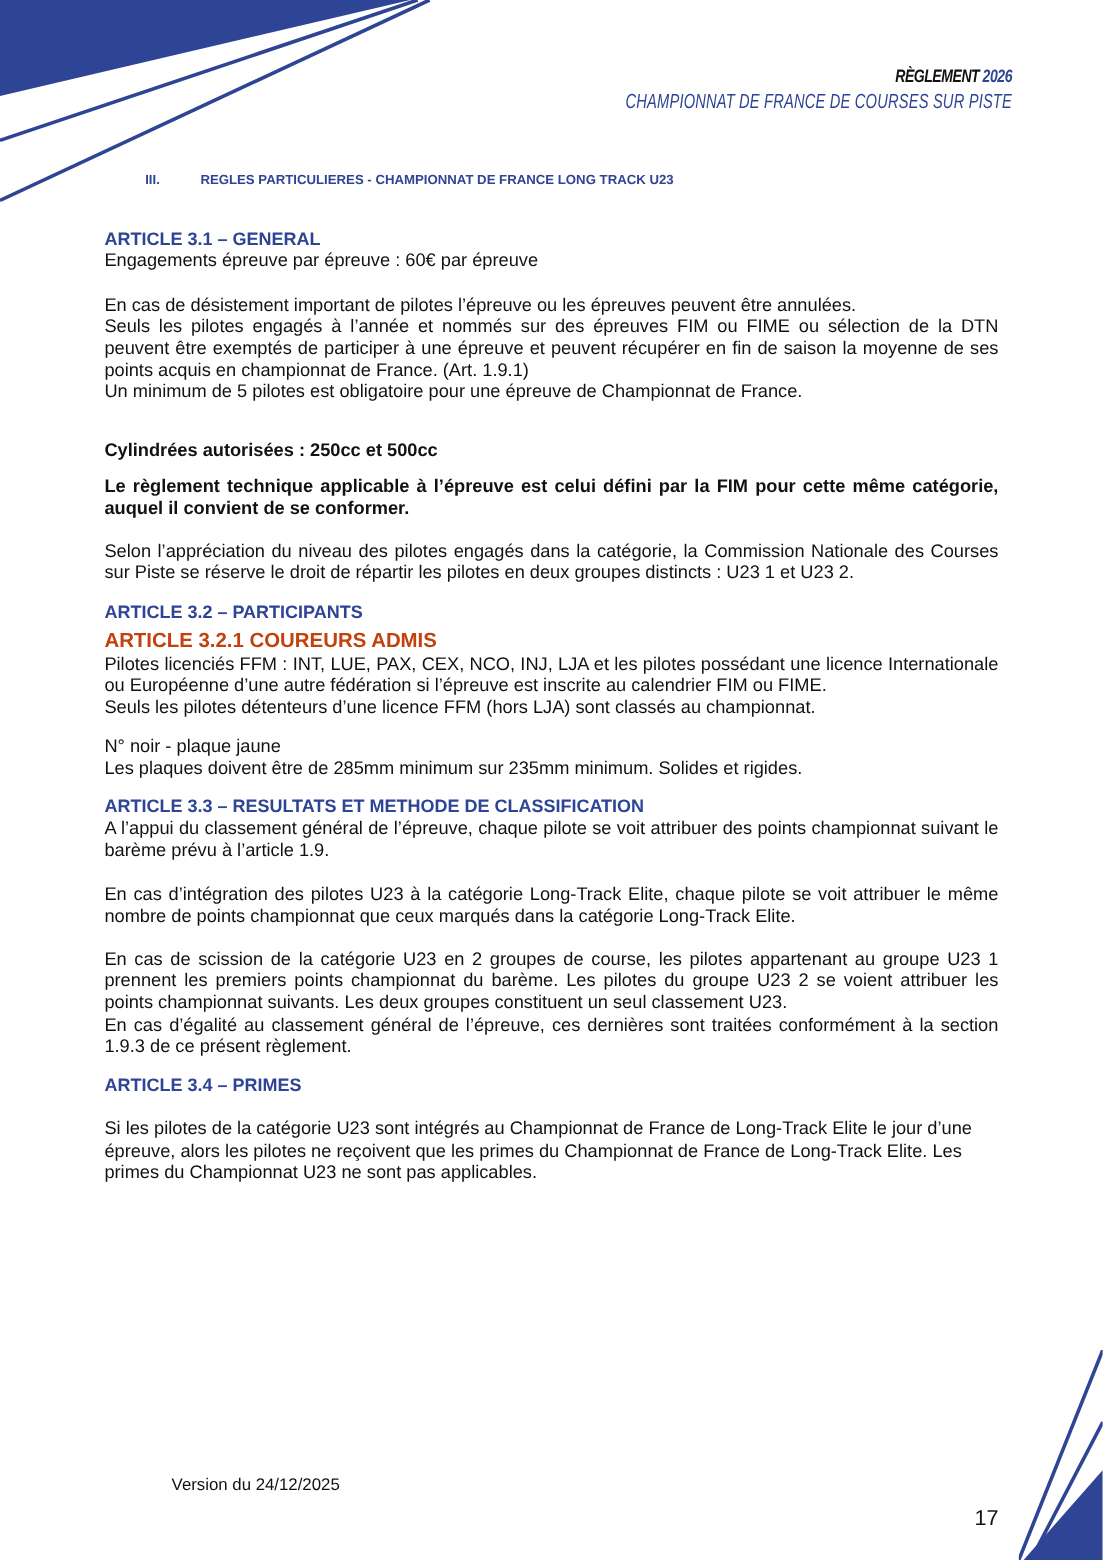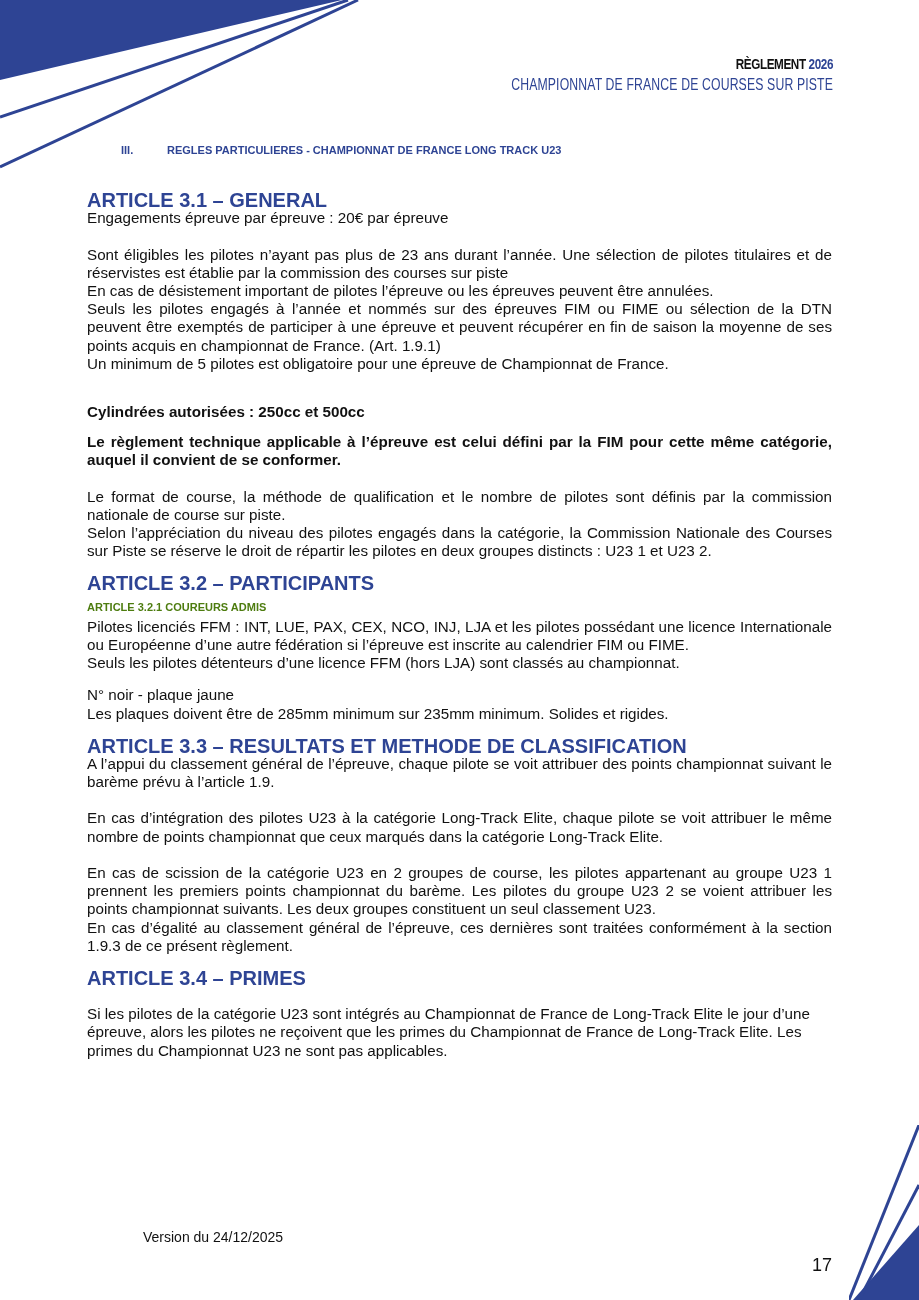--- a/index.html
+++ b/index.html
@@ -1,32 +1,32 @@
 <!DOCTYPE html>
 <html><head>
   <meta charset="utf-8">
   <style>
     html, body { margin: 0; padding: 0; background: #ffffff; }
     body { width: 919px; height: 1300px; position: relative; overflow: hidden;
            font-family: "Liberation Sans", sans-serif; color: #111111; }
     .deco { position: absolute; }
     .deco-tl { left: 0; top: 0; width: 360px; height: 170px; }
     .deco-br { right: 0; bottom: 0; width: 70px; height: 175px; }
-    .header-brand { position: absolute; right: 86px; top: 55px; text-align: right;
-                    font-family: "Liberation Sans", sans-serif; }
+    .header-brand { position: absolute; right: 76px; top: 55px; text-align: right;
+                    font-family: "Liberation Sans", sans-serif; font-style: italic; }
     .brand-line1 { font-size: 15px; font-weight: bold; letter-spacing: -0.5px; transform: scaleX(0.78); transform-origin: right; display: block; }
     .brand-line1 .b1 { color: #111111; }
     .brand-line1 .b2 { color: #2e4494; }
     .brand-line2 { font-size: 17px; color: #2e4494; font-weight: normal; margin-top: 3px;
                    transform: scaleX(0.72); transform-origin: right; display: block; white-space: nowrap; letter-spacing: 0.2px; }
     .content { position: absolute; left: 87px; top: 141px; width: 745px; font-size: 15.2px; line-height: 18.2px; }
     .section-title { color: #2e4494; font-weight: bold; font-size: 11px; margin: 0 0 32px 34px; display: flex; }
     .section-title .num { width: 46px; }
-    .art-h { color: #2e4494; font-weight: bold; font-size: 20px; margin: 0; }
-    .sub-h { color: #4d7c0f; font-weight: bold; font-size: 11px; margin: 5px 0 2px 0; }
+    .art-h { color: #2e4494; font-weight: bold; font-size: 15px; margin: 0; }
+    .sub-h { color: #c2410c; font-weight: bold; font-size: 17px; margin: 5px 0 2px 0; }
     p { margin: 0; text-align: justify; }
     .bold { font-weight: bold; margin-top: 12px; }
     .gap { height: 18px; }
     .gap-s { height: 14px; }
     .footer-version { position: absolute; left: 115px; top: 1229px; font-size: 14px; color: #111111; margin-left: 28px; }
     .footer-page { position: absolute; left: 812px; top: 1255px; font-size: 18px; color: #111111; }
   </style>
 </head>
 <body>
 
@@ -48,31 +48,29 @@
 </div>
 
 <div class="content">
   <div class="section-title">
     <span class="num">III.</span>
     <span>REGLES PARTICULIERES - CHAMPIONNAT DE FRANCE LONG TRACK U23</span>
   </div>
 
   <div>
     <h3 class="art-h">ARTICLE 3.1 – GENERAL</h3>
-    <p>Engagements épreuve par épreuve :  20€ par épreuve</p>
+    <p>Engagements épreuve par épreuve :  60€ par épreuve</p>
     <div class="gap"></div>
-    <p>Sont éligibles les pilotes n’ayant pas plus de 23 ans durant l’année. Une sélection de pilotes titulaires et de réservistes est établie par la commission des courses sur piste</p>
     <p>En cas de désistement important de pilotes l’épreuve ou les épreuves peuvent être annulées.</p>
     <p>Seuls les pilotes engagés à l’année et nommés sur des épreuves FIM ou FIME ou sélection de la DTN peuvent être exemptés de participer à une épreuve et peuvent récupérer en fin de saison la moyenne de ses points acquis en championnat de France. (Art. 1.9.1)</p>
     <p>Un minimum de 5 pilotes est obligatoire pour une épreuve de Championnat de France.</p>
     <div class="gap"></div>
     <p class="bold">Cylindrées autorisées : 250cc et 500cc</p>
     <p class="bold">Le règlement technique applicable à l’épreuve est celui défini par la FIM pour cette même catégorie, auquel il convient de se conformer.</p>
     <div class="gap"></div>
-    <p>Le format de course, la méthode de qualification et le nombre de pilotes sont définis par la commission nationale de course sur piste.</p>
     <p>Selon l’appréciation du niveau des pilotes engagés dans la catégorie, la Commission Nationale des Courses sur Piste se réserve le droit de répartir les pilotes en deux groupes distincts : U23 1 et U23 2.</p>
   </div>
 
   <div class="gap-s"></div>
 
   <div>
     <h3 class="art-h">ARTICLE 3.2 – PARTICIPANTS</h3>
     <h4 class="sub-h">ARTICLE 3.2.1 COUREURS ADMIS</h4>
     <p>Pilotes licenciés FFM :  INT, LUE, PAX, CEX, NCO, INJ, LJA et les pilotes possédant une licence Internationale ou Européenne d’une autre fédération si l’épreuve est inscrite au calendrier FIM ou FIME.</p>
     <p>Seuls les pilotes détenteurs d’une licence FFM (hors LJA) sont classés au championnat.</p>

